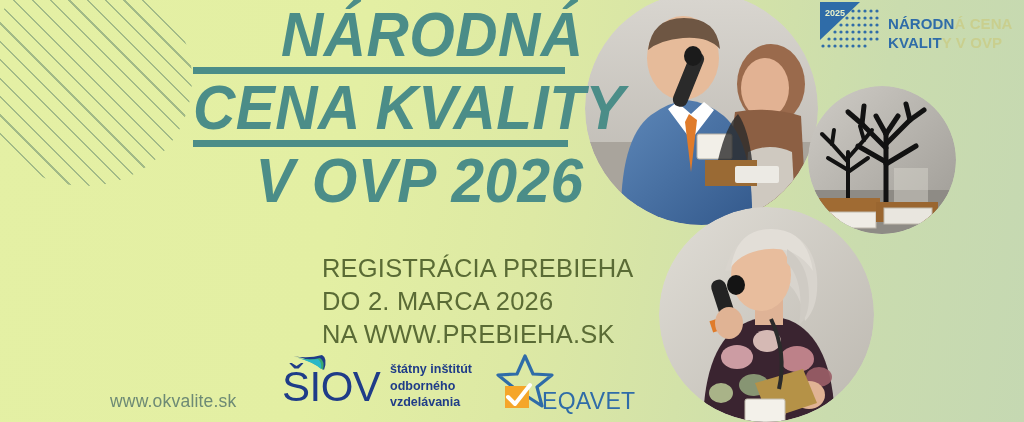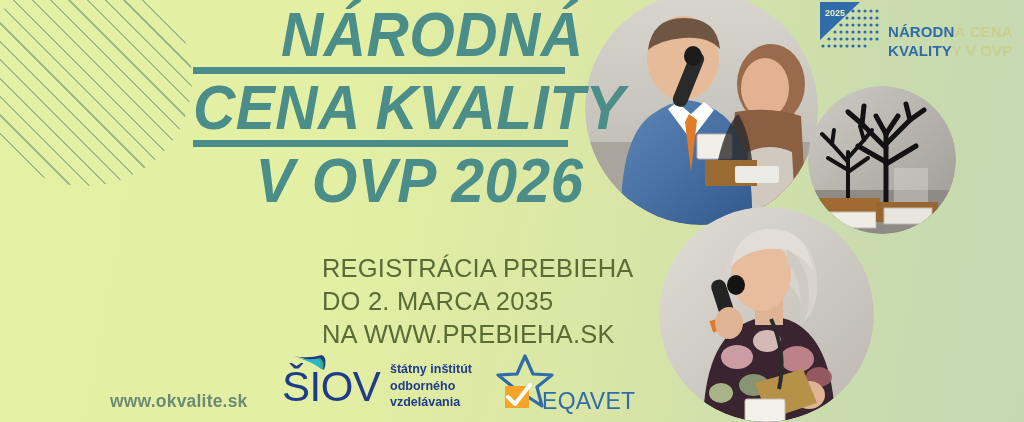--- a/index.html
+++ b/index.html
@@ -98,37 +98,37 @@
     text-decoration: underline;
   }
   .badge-mark {
     position: absolute;
     left: 0; top: 0;
     width: 63px; height: 48px;
   }
   .badge-text {
     position: absolute;
     left: 68px;
-    top: 20px;
+    top: 12px;
     font-size: 15px;
     font-weight: 700;
     line-height: 1.28;
     letter-spacing: 0.1px;
     white-space: nowrap;
   }
   .badge-text .blue { color: #2f6ca8; }
   .badge-text .fade { color: #c9cf8e; }
 
   
   .footer-url {
     position: absolute;
     left: 110px;
     top: 391px;
     font-size: 17.5px;
-    font-weight: 700;
+    font-weight: 400;
     color: #6d8a75;
     letter-spacing: 0.2px;
     white-space: nowrap;
   }
   .logo-siov {
     position: absolute;
     left: 282px;
     top: 354px;
     width: 196px;
     height: 60px;
@@ -368,35 +368,35 @@
           <circle cx="21" cy="44" r="1.6"></circle>
           <circle cx="27" cy="44" r="1.6"></circle>
           <circle cx="33" cy="44" r="1.6"></circle>
           <circle cx="39" cy="44" r="1.6"></circle>
           <circle cx="45" cy="44" r="1.6"></circle>
       </g>
       <text x="5" y="14" font-family="Liberation Sans, sans-serif" font-size="9" font-weight="700" fill="#eaf2c9">2025</text>
     </svg>
     <div class="badge-text">
       <div><span class="blue">NÁRODN</span><span class="fade">Á CENA</span></div>
-      <div><span class="blue">KVALITY</span><span class="fade">Y V OVP</span></div>
+      <div><span class="blue">KVALIT</span><span class="fade">Y V OVP</span></div>
     </div>
   </div>
 
   <div class="headline">
     <div class="hl-line hl-1">NÁRODNÁ</div>
     <div class="hl-rule r1"></div>
     <div class="hl-line hl-2">CENA KVALITY</div>
     <div class="hl-rule r2"></div>
     <div class="hl-line hl-3">V OVP 2026</div>
   </div>
 
   <div class="subtitle">
     <div>REGISTRÁCIA PREBIEHA</div>
-    <div>DO 2. MARCA 2035</div>
+    <div>DO 2. MARCA 2026</div>
     <div>NA WWW.PREBIEHA.SK</div>
   </div>
 
   <div class="footer-url">www.okvalite.sk</div>
 
   <div class="logo-siov">
     <svg class="siov-swoosh" viewBox="0 0 40 22" aria-hidden="true">
       <path d="M1 2 q20 3 31 14 q4 -12 -2 -15 q-14 4 -29 1z" fill="#1f3c88"></path>
       <path d="M3 3 q18 4 28 13 q2 -9 -3 -12 q-12 3 -25 -1z" fill="#3aa870"></path>
       <path d="M6 4 q15 4 23 11 q1 -7 -3 -10 q-10 2 -20 -1z" fill="#2ab7c8"></path>

